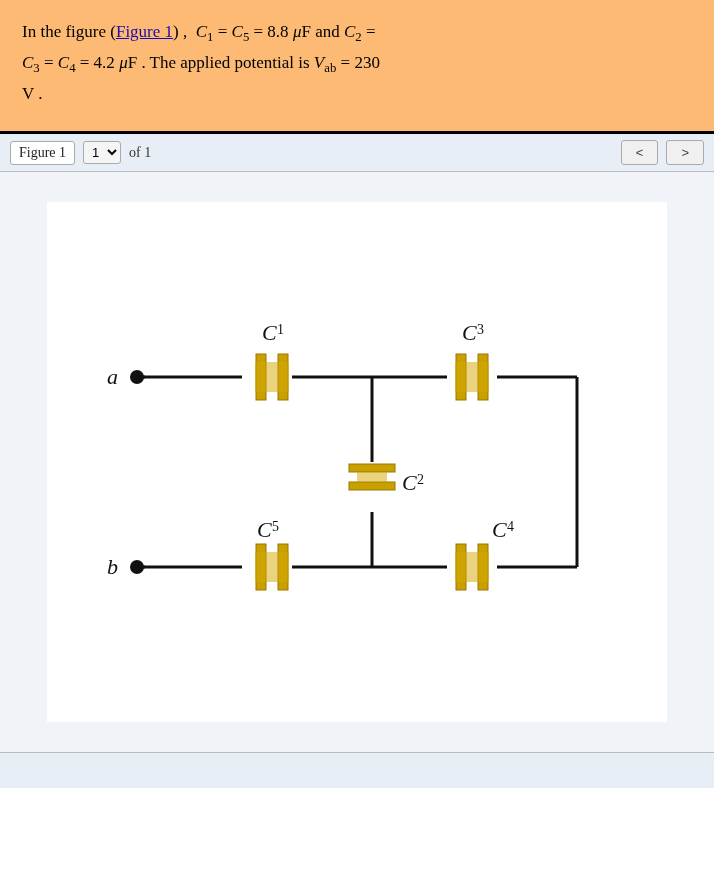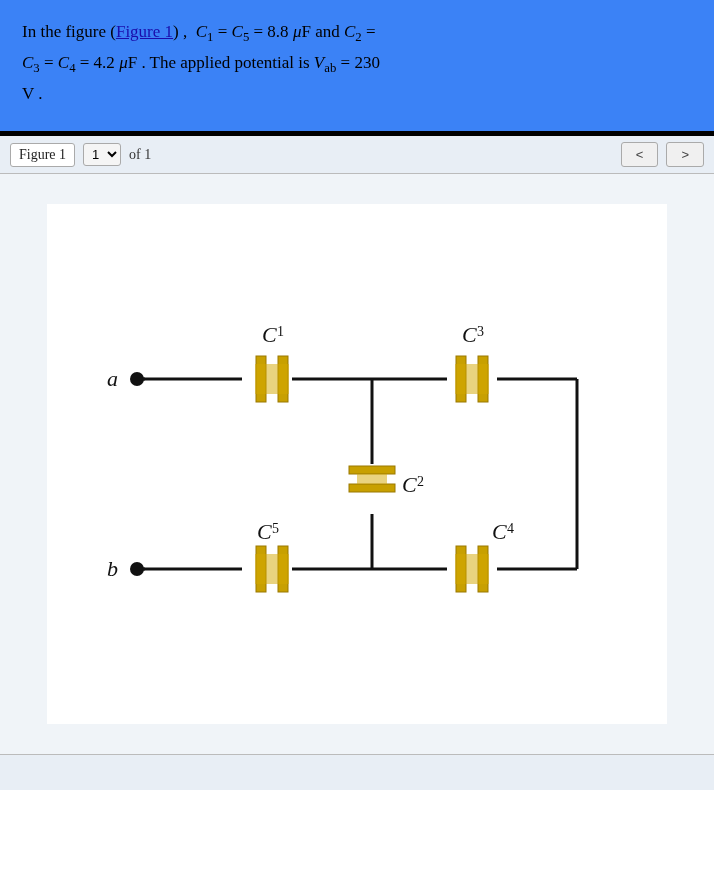--- a/index.html
+++ b/index.html
@@ -6,25 +6,25 @@
     body {
       width: 714px;
       min-height: 894px;
       background: #ffffff;
       font-family: Georgia, 'Times New Roman', serif;
       font-size: 16px;
     }
 
     
     .problem-text {
-      background: #3b82f6;
+      background: #fdba74;
       padding: 18px 22px 22px 22px;
       line-height: 1.7;
       font-size: 17px;
-      border-bottom: 5px solid #000000;
+      border-bottom: 3px solid #000000;
     }
     .problem-text .link {
       color: #1a0dab;
       text-decoration: underline;
       cursor: pointer;
     }
 
     
     .figure-nav {
       display: flex;

